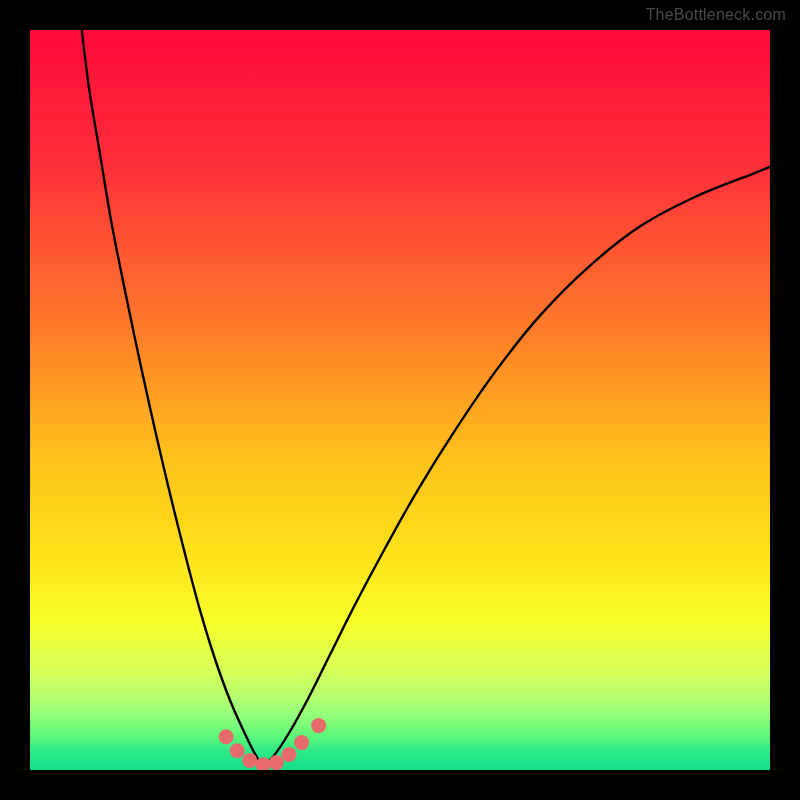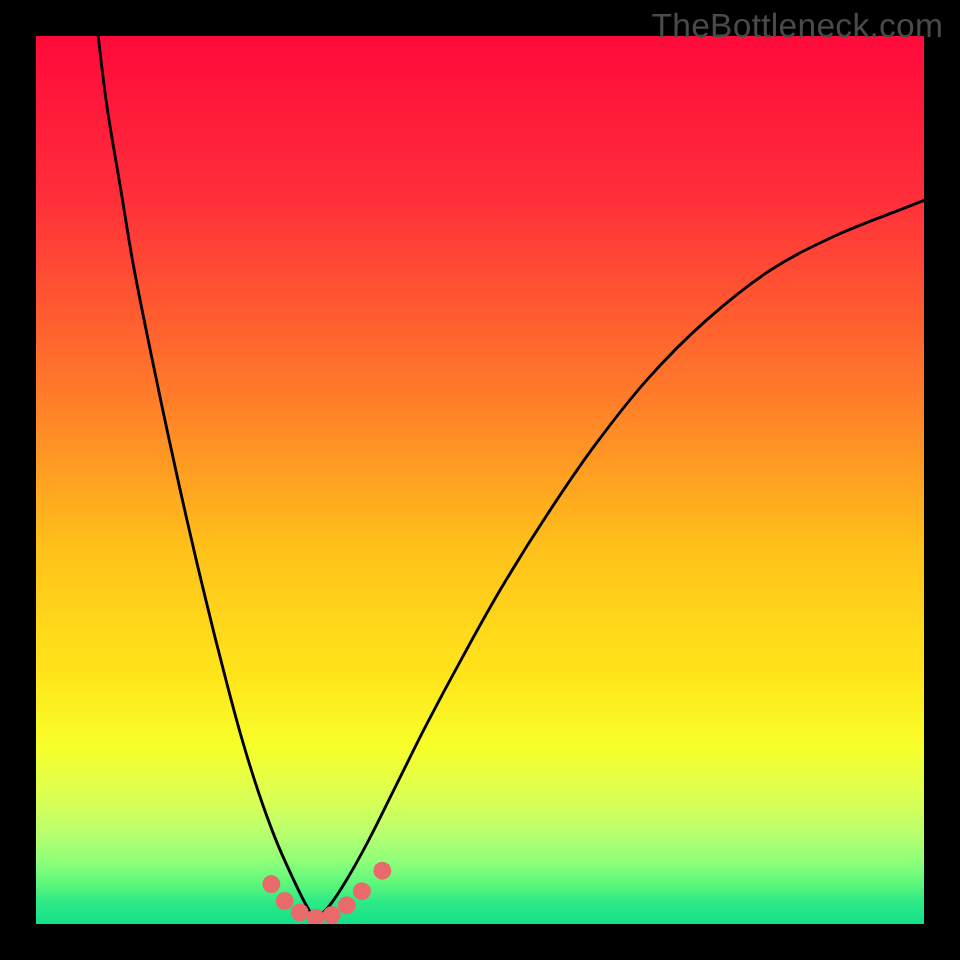--- a/index.html
+++ b/index.html
@@ -29,21 +29,21 @@
     position: absolute;
     inset: 0;
     
     background: linear-gradient(to bottom, #ff0033, #ffdd00, #00e060);
   }
   .attribution {
     position: absolute;
     top: 6px;
     right: 14px;
     color: #4a4a4a;
-    font-size: 28px;
+    font-size: 16px;
     font-weight: 400;
     letter-spacing: 0.2px;
     z-index: 5;
     user-select: none;
   }
   svg.curve {
     position: absolute;
     inset: 0;
     width: 100%;
     height: 100%;

